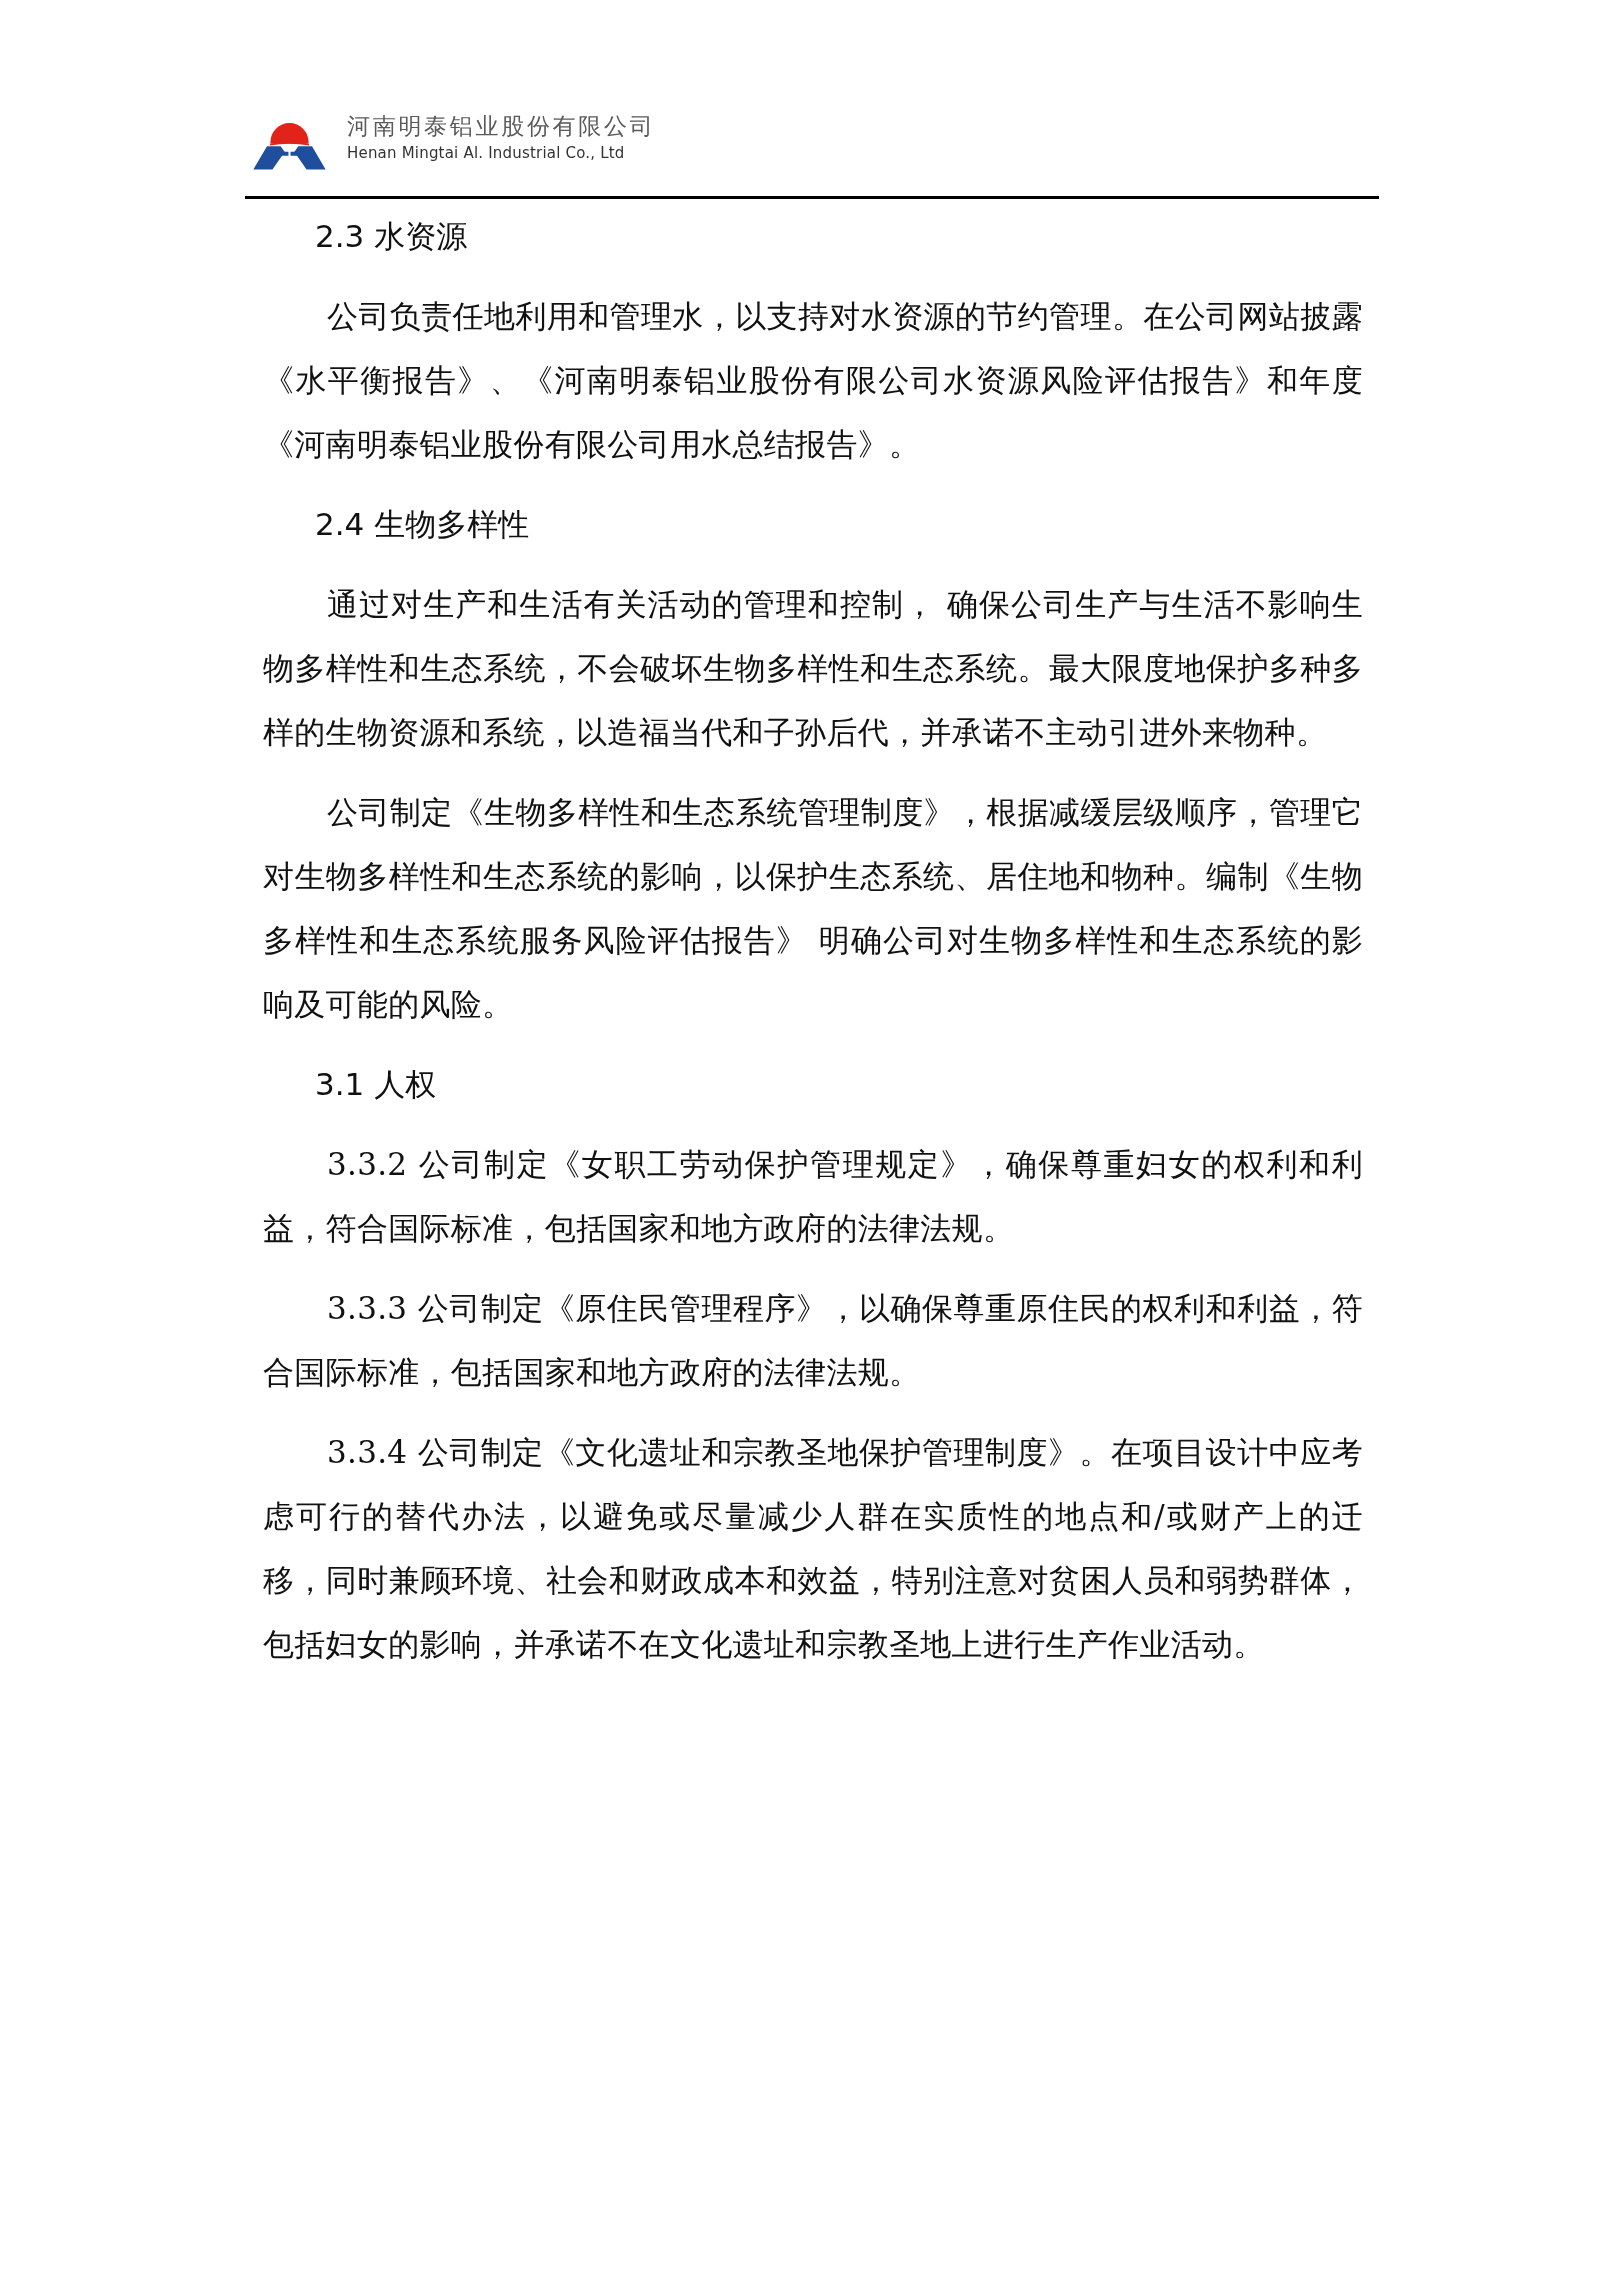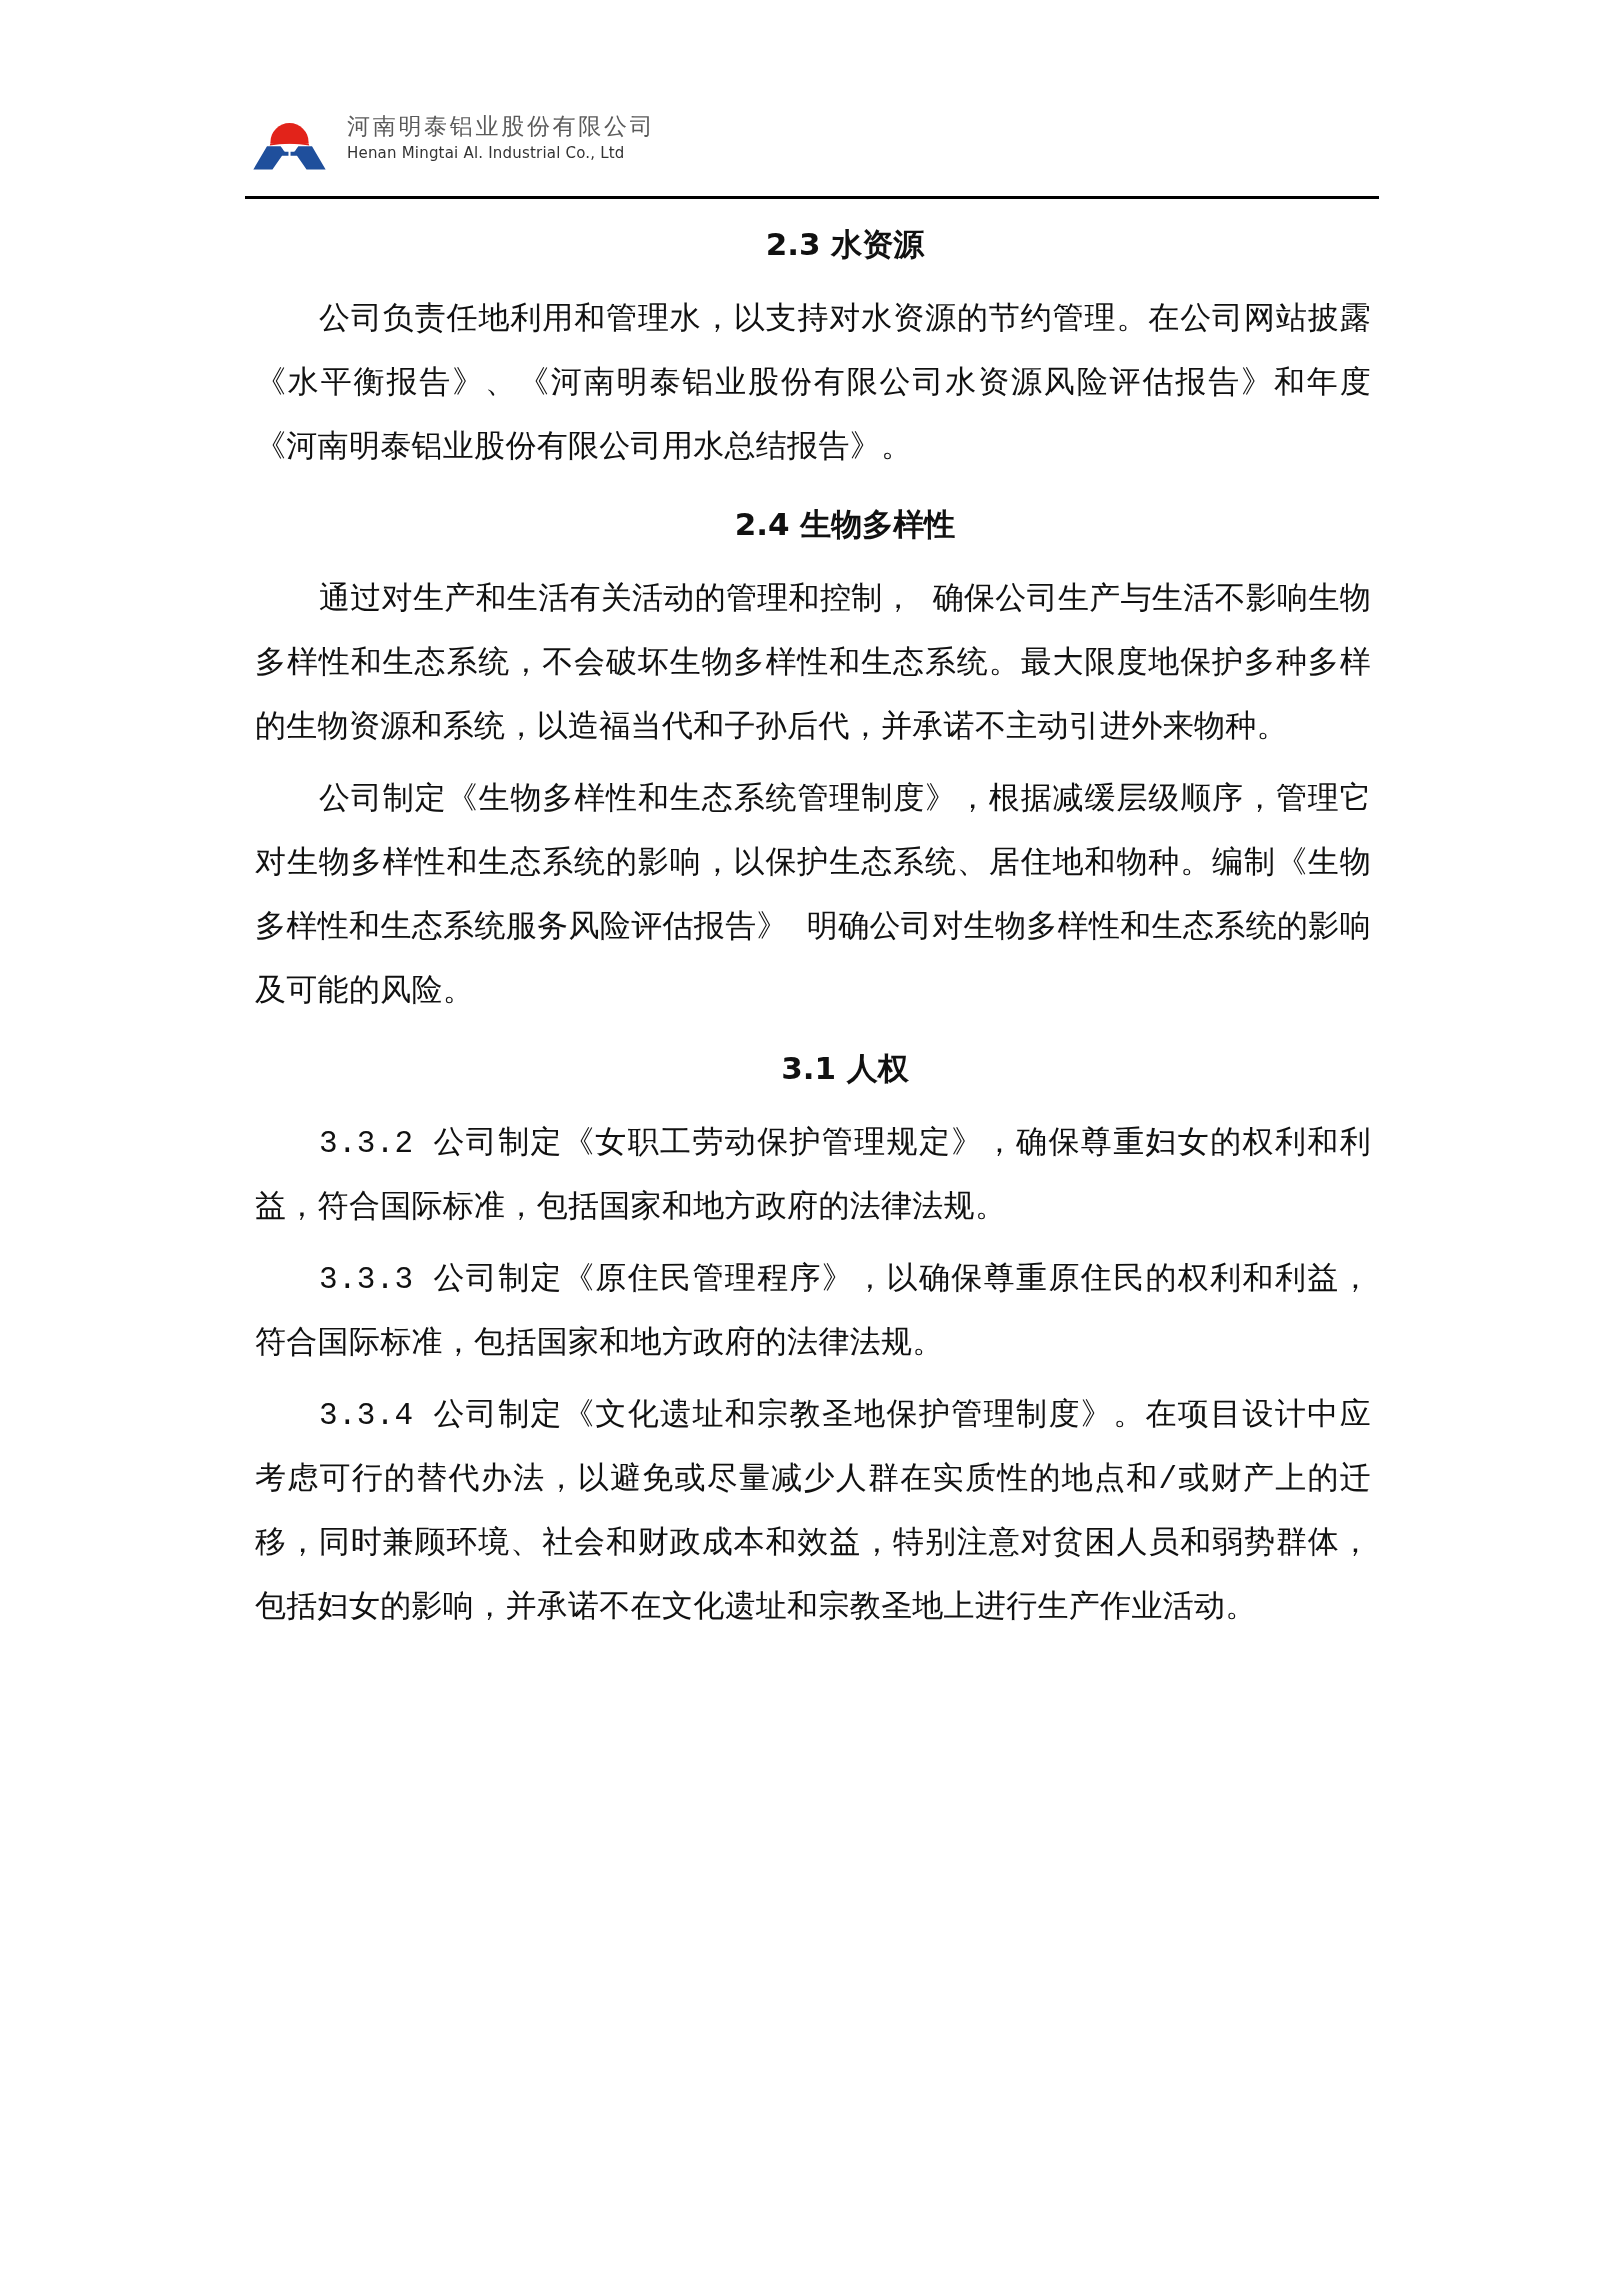--- a/index.html
+++ b/index.html
@@ -3,22 +3,22 @@
   <meta charset="utf-8">
   <style>
     html, body { margin: 0; padding: 0; background: #ffffff; }
     body { width: 1623px; height: 2295px; position: relative; overflow: hidden; }
     .page-header { position: absolute; left: 245px; top: 109px; width: 1134px; height: 95px; }
     .logo { position: absolute; left: 6.8px; top: 6.8px; width: 75px; height: 55px; }
     .company-cn { position: absolute; left: 102px; top: 6.8px; font-family: "DejaVu Sans", sans-serif; font-size: 23px; color: #5a5a5a; letter-spacing: 2.7px; white-space: nowrap; line-height: 20.5px; }
     .company-en { position: absolute; left: 102px; top: 34px; font-family: "DejaVu Sans", sans-serif; font-size: 15px; color: #333333; white-space: nowrap; line-height: 20.5px; letter-spacing: 0.2px; text-align: right; }
     .header-rule { position: absolute; left: 0; top: 87px; width: 1134px; height: 2.7px; background: #000000; }
     .content { position: absolute; left: 247px; top: 200px; width: 1132px; font-family: "DejaVu Serif", "Liberation Serif", serif; color: #111111; font-size: 31px; line-height: 64px; }
-    .content p { margin: 8px; text-align: justify; text-indent: 64px; letter-spacing: 0.3px; font-family: Liberation Mono, monospace; }
-    .content h2, .content h3 { margin: 12px; font-size: 31px; font-weight: bold; line-height: 64px; padding-left: 64px; font-family: "DejaVu Sans", sans-serif; text-align: center; }
+    .content p { margin: 16px; text-align: justify; text-indent: 64px; letter-spacing: 0.3px; }
+    .content h2, .content h3 { margin: 4px; font-size: 31px; font-weight: normal; line-height: 64px; padding-left: 64px; font-family: "DejaVu Sans", sans-serif; }
   </style>
 </head>
 <body>
 
 <div class="page-header">
   <svg class="logo" viewBox="0 0 110 80" xmlns="http://www.w3.org/2000/svg">
     <circle cx="55" cy="38" r="28" fill="#e2231a"></circle>
     <rect x="0" y="40" width="110" height="40" fill="#ffffff"></rect>
     <path d="M27 40 Q55 35 83 40 L84 43 Q55 38 26 43 Z" fill="#e2231a"></path>
     <polygon points="22,44 42,44 48,52 62,52 68,44 88,44 108,78 80,78 66,58 44,58 30,78 2,78" fill="#1f4f9c"></polygon>

